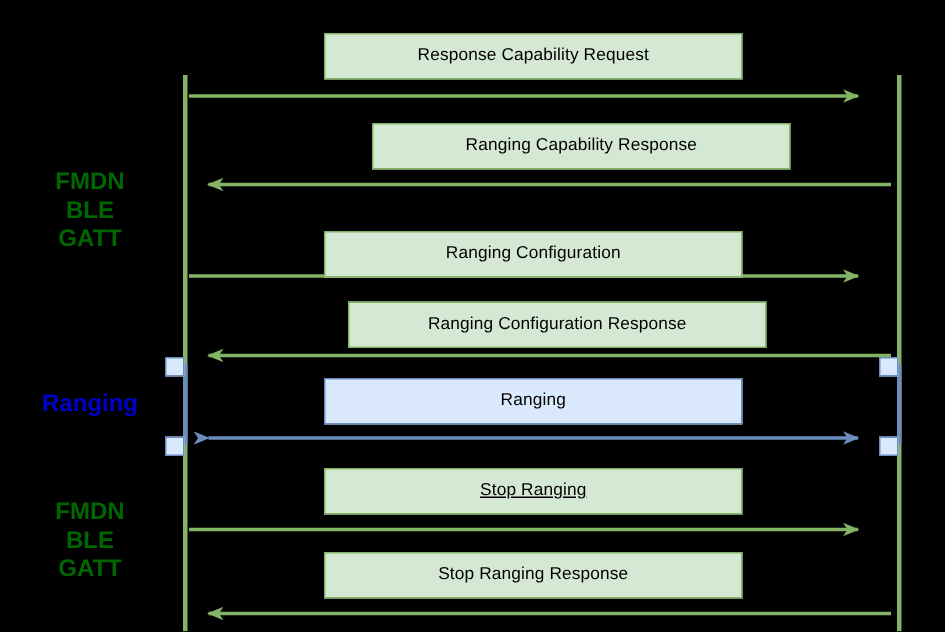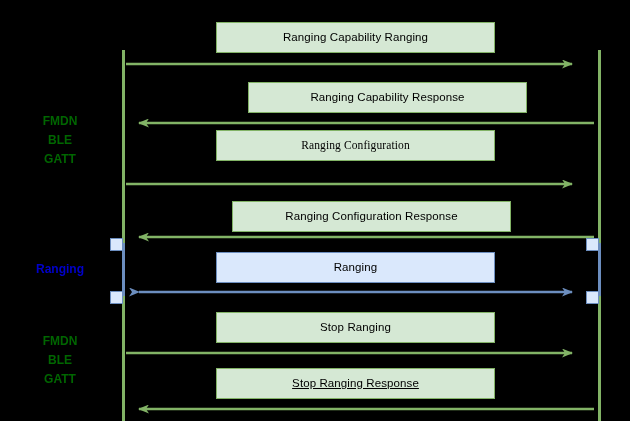--- a/index.html
+++ b/index.html
@@ -71,21 +71,21 @@
     height: 421px;
     overflow: visible;
     pointer-events: none;
   }
 
   
   .phase-label {
     position: absolute;
     width: 104px;
     text-align: center;
-    font-size: 12px;
+    font-size: 16px;
     font-weight: bold;
     line-height: 19px;
     white-space: pre-line;
   }
   .phase-label.green { color: #006600; }
   .phase-label.blue  { color: #0000cc; }
 </style>
 </head>
 <body>
 
@@ -136,27 +136,27 @@
   </svg>
 
   <div class="activation-bar" style="left:122px; top:243px; height:53px;"></div>
   <div class="activation-node" style="left:110px; top:238px;"></div>
   <div class="activation-node" style="left:110px; top:291px;"></div>
 
   <div class="activation-bar" style="left:598px; top:243px; height:53px;"></div>
   <div class="activation-node" style="left:586px; top:238px;"></div>
   <div class="activation-node" style="left:586px; top:291px;"></div>
 
-  <div class="msg-box green" style="top:22px;">Ranging Capability Ranging</div>
+  <div class="msg-box green" style="top:22px;">Response Capability Request</div>
 
   <div class="msg-box green" style="top:82px;margin-left:32px;">Ranging Capability Response</div>
 
-  <div class="msg-box green" style="top:130px;font-family:Liberation Serif, serif;">Ranging Configuration</div>
+  <div class="msg-box green" style="top:154px;">Ranging Configuration</div>
 
   <div class="msg-box green" style="top:201px;margin-left:16px;">Ranging Configuration Response</div>
 
   <div class="msg-box blue" style="top:252px;">Ranging</div>
 
-  <div class="msg-box green" style="top:312px;">Stop Ranging</div>
+  <div class="msg-box green" style="top:312px;text-decoration:underline;">Stop Ranging</div>
 
-  <div class="msg-box green" style="top:368px;text-decoration:underline;">Stop Ranging Response</div>
+  <div class="msg-box green" style="top:368px;">Stop Ranging Response</div>
 
 </div>
 
 </body></html>

